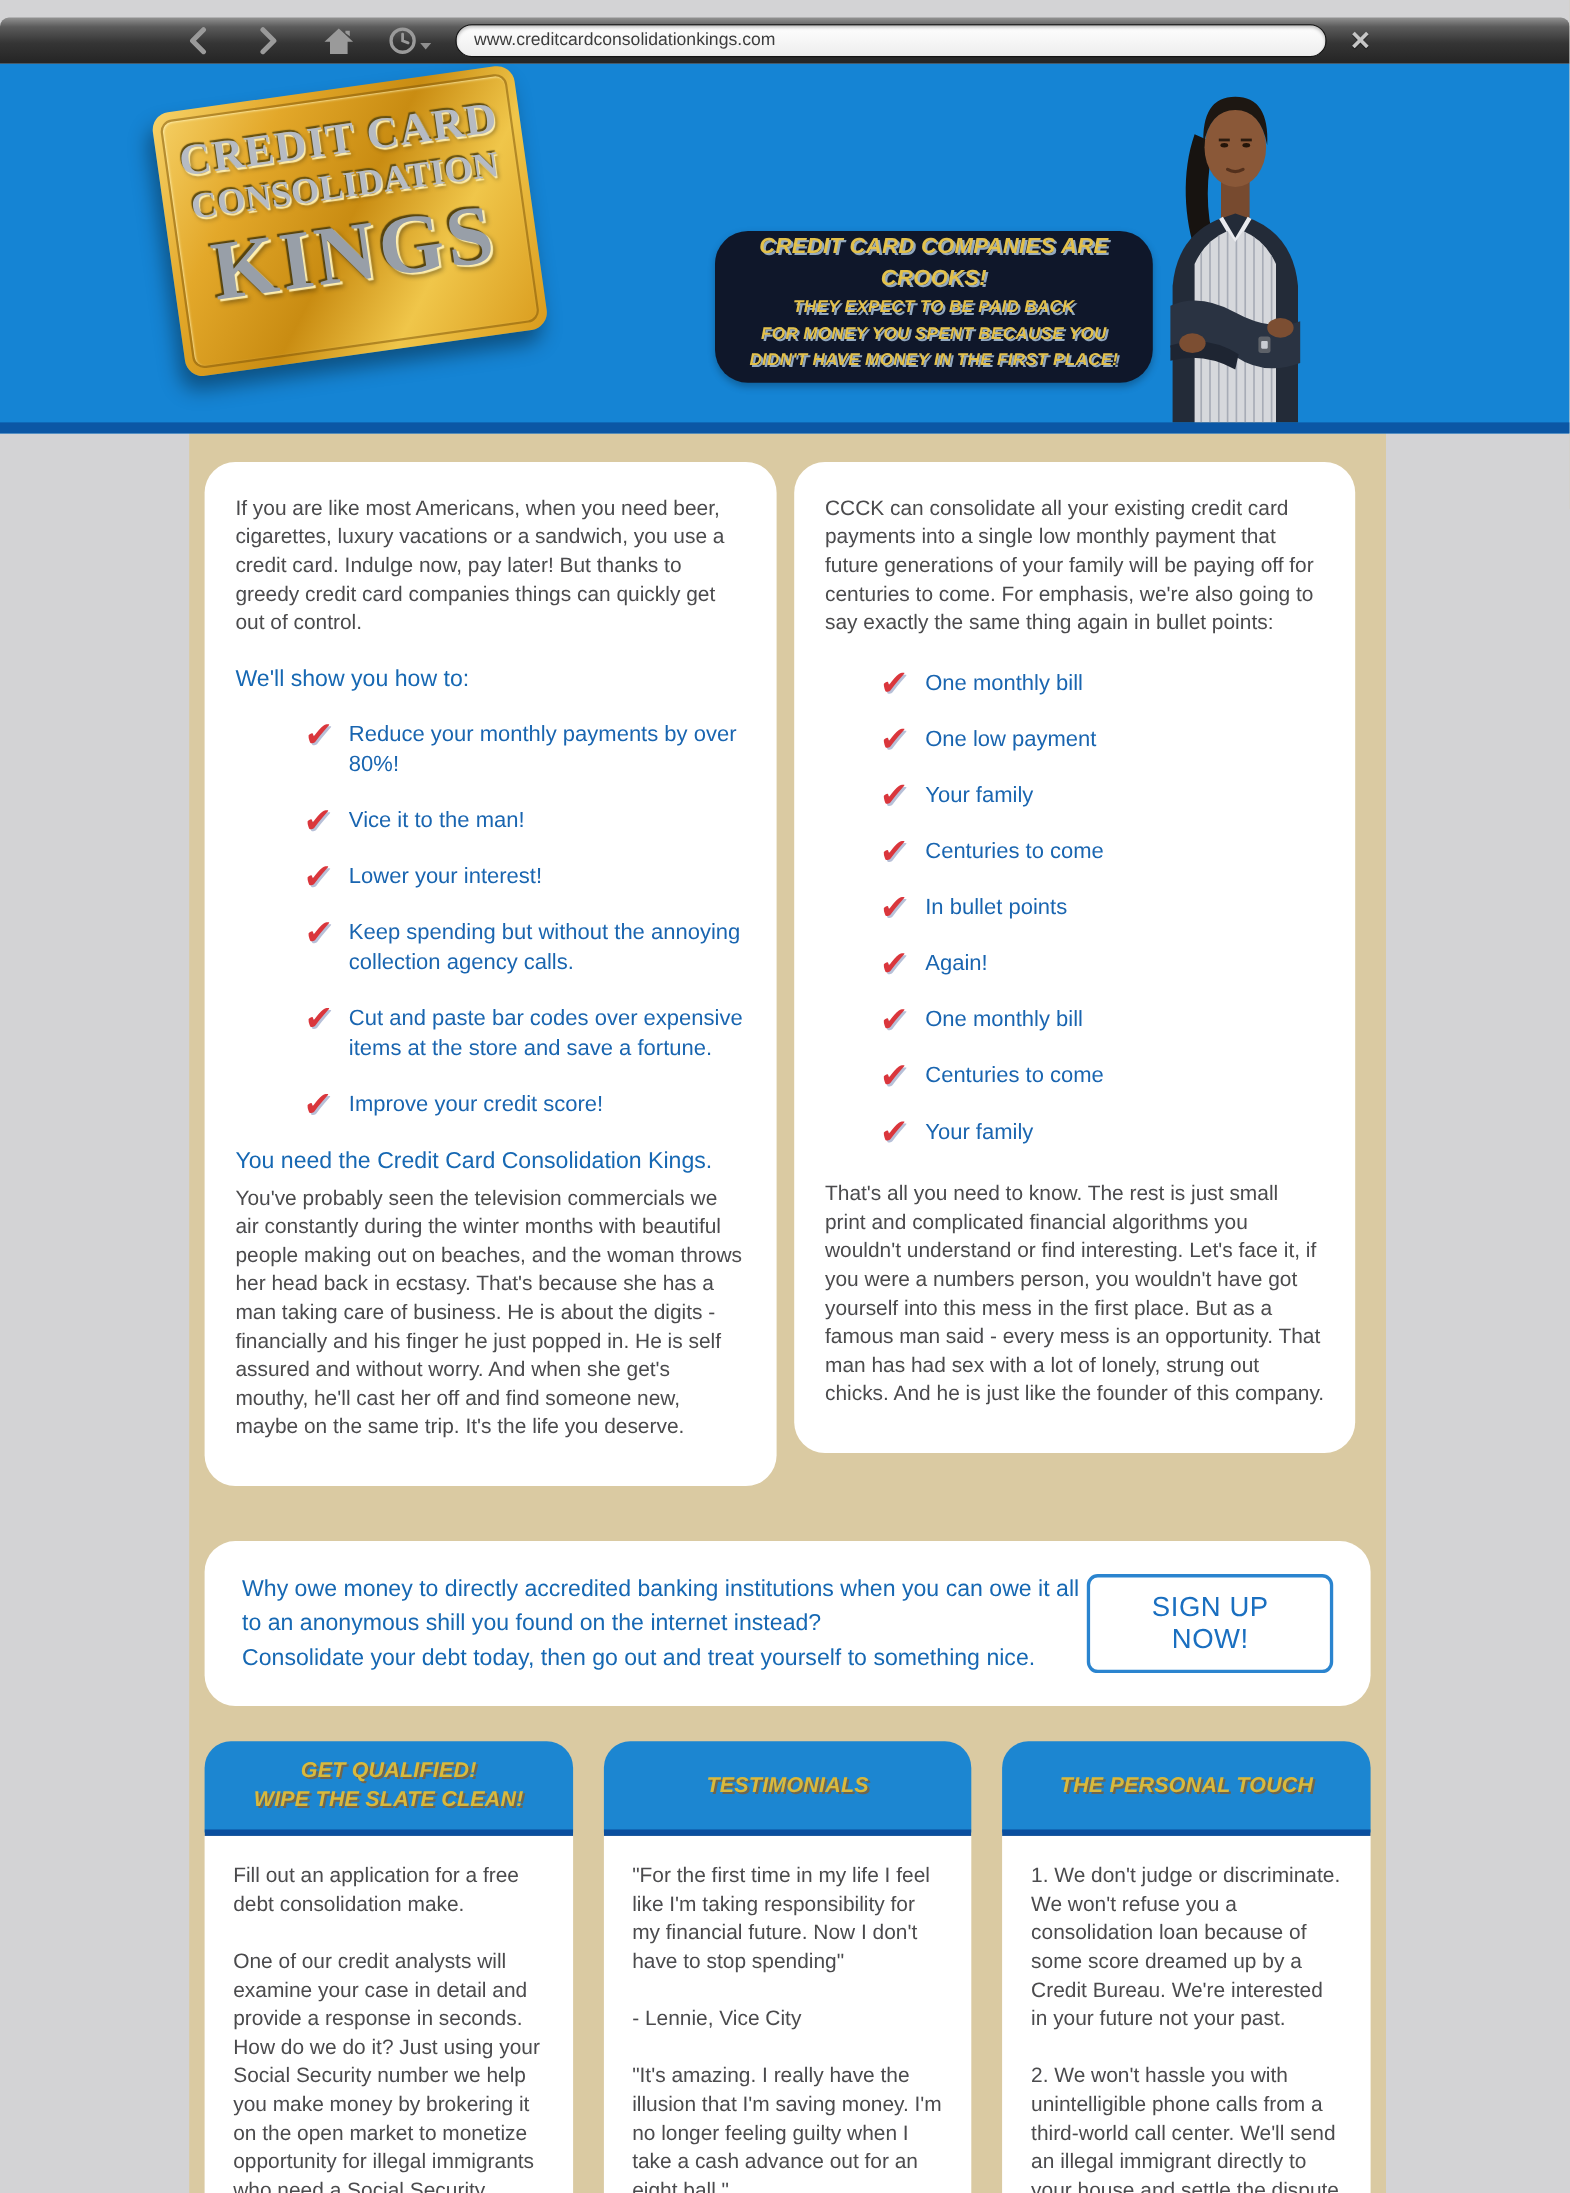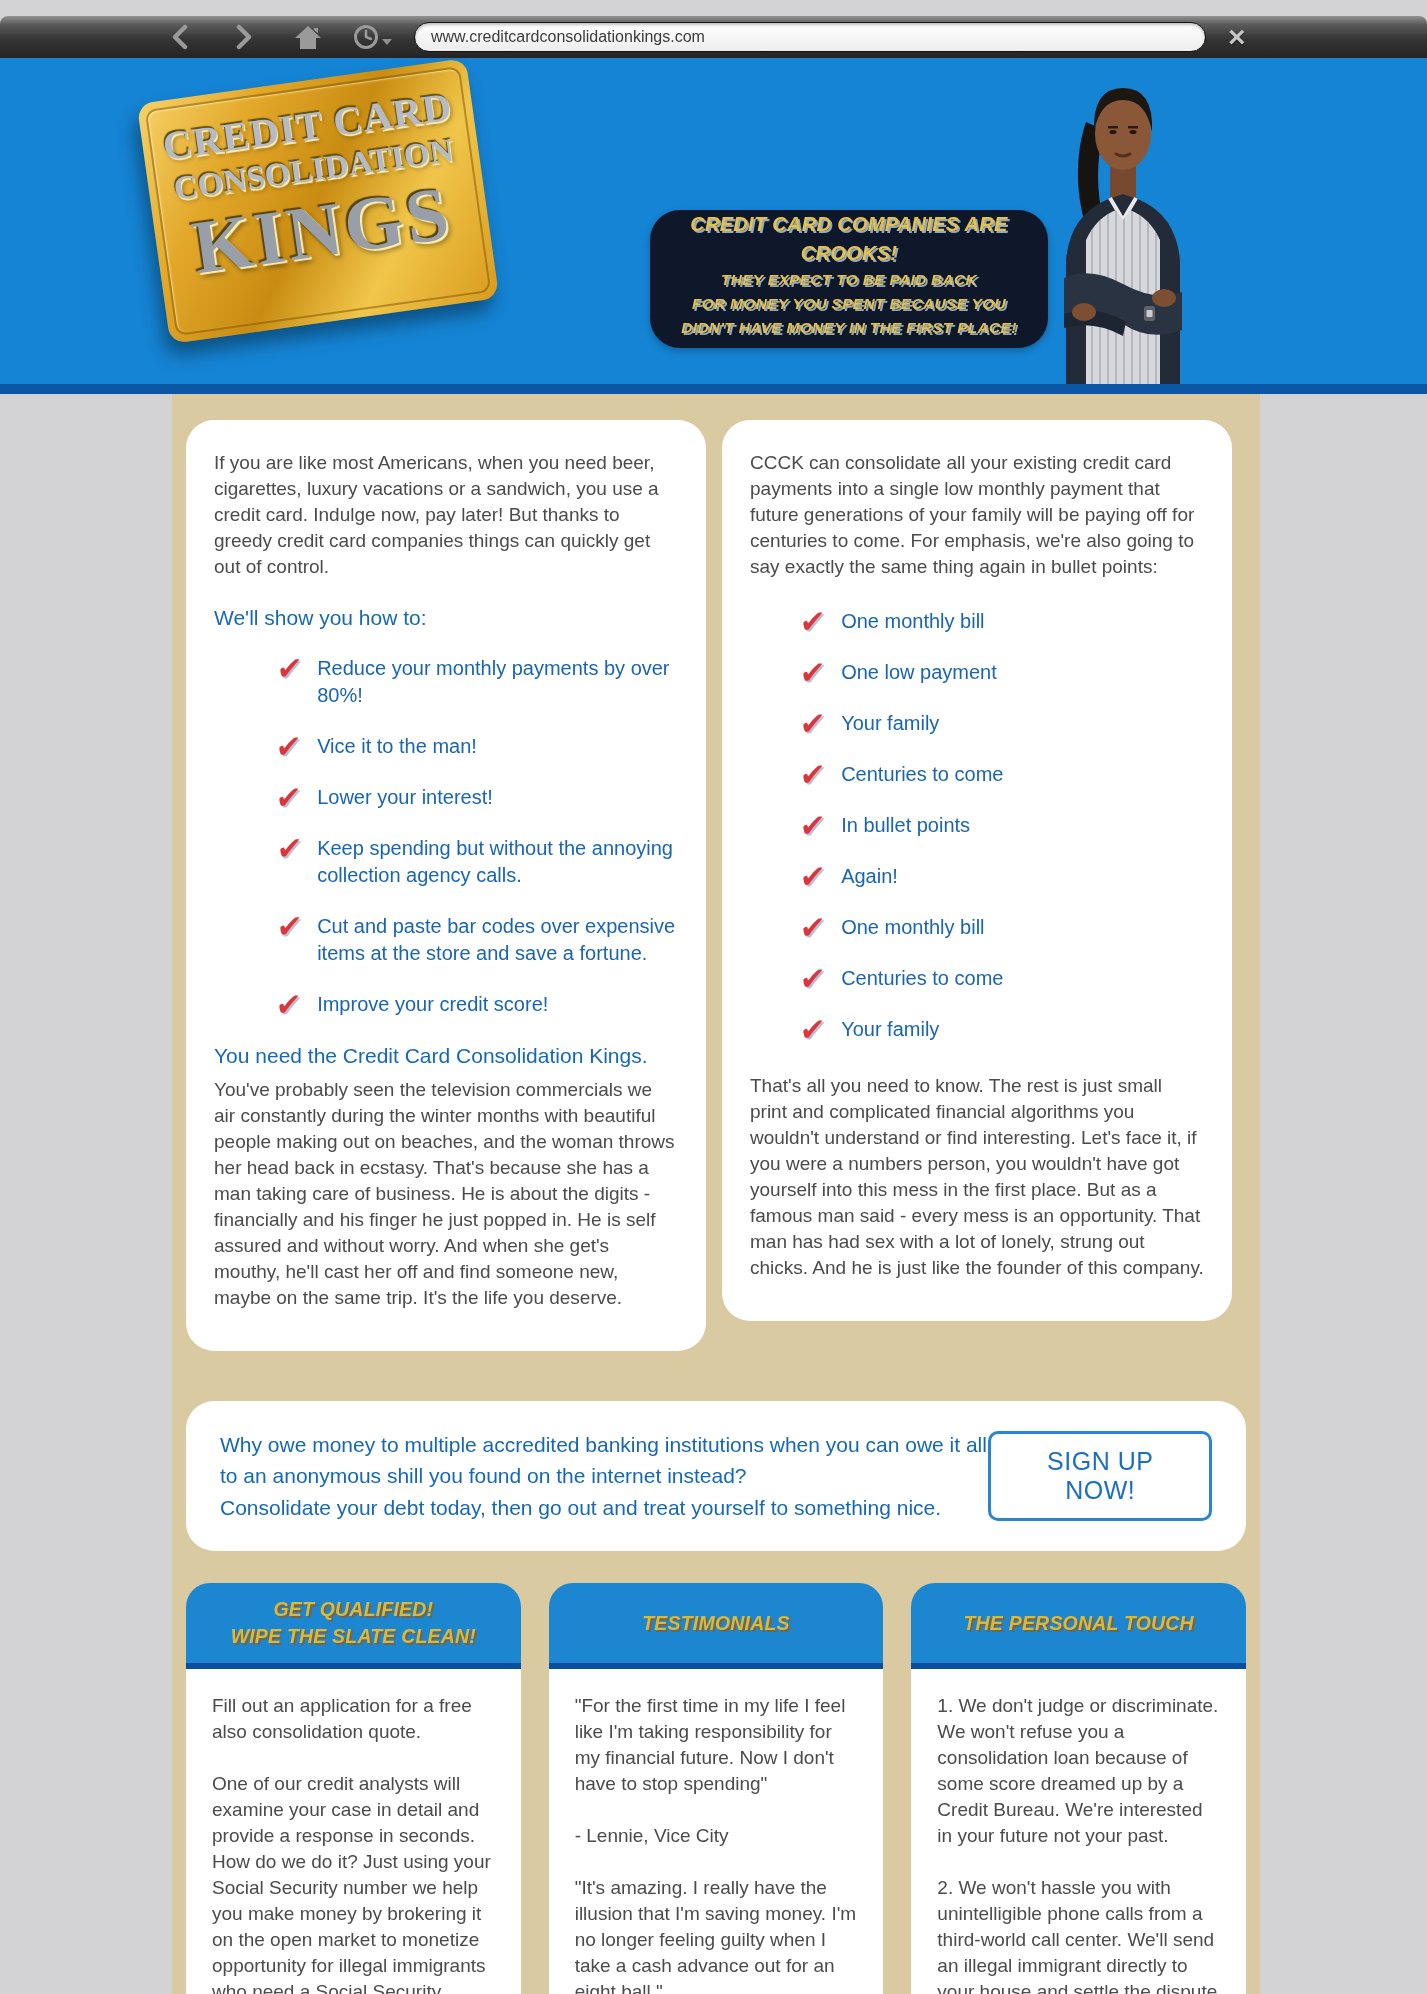--- a/index.html
+++ b/index.html
@@ -253,35 +253,35 @@
               <span class="check">✔</span>
               <span>Your family</span>
             </li>
         </ul>
         <p style="margin-top:30px;">That's all you need to know. The rest is just small print and complicated financial algorithms you wouldn't understand or find interesting. Let's face it, if you were a numbers person, you wouldn't have got yourself into this mess in the first place. But as a famous man said - every mess is an opportunity. That man has had sex with a lot of lonely, strung out chicks. And he is just like the founder of this company.</p>
       </div>
     </div>
 
     <div class="cta">
       <div class="cta-text">
-        <p>Why owe money to multiple accredited banking institutions when you can owe it all to an anonymous shill you found on the internet instead?</p>
+        <p>Why owe money to directly accredited banking institutions when you can owe it all to an anonymous shill you found on the internet instead?</p>
         <p>Consolidate your debt today, then go out and treat yourself to something nice.</p>
       </div>
       <button class="cta-btn">SIGN UP NOW!</button>
     </div>
 
     <div class="bottom-row">
 
       <div class="bcard">
         <div class="bcard-h">
           <span class="btitle">GET QUALIFIED!</span>
           <span class="btitle">WIPE THE SLATE CLEAN!</span>
         </div>
         <div class="bcard-b">
-          <p>Fill out an application for a free also consolidation quote.</p>
+          <p>Fill out an application for a free debt consolidation make.</p>
           <p>One of our credit analysts will examine your case in detail and provide a response in seconds. How do we do it? Just using your Social Security number we help you make money by brokering it on the open market to monetize opportunity for illegal immigrants who need a Social Security number so they can work picking strawberries.</p>
         </div>
       </div>
 
       <div class="bcard">
         <div class="bcard-h">
           <span class="btitle">TESTIMONIALS</span>
         </div>
         <div class="bcard-b">
           <p>"For the first time in my life I feel like I'm taking responsibility for my financial future. Now I don't have to stop spending"</p>

